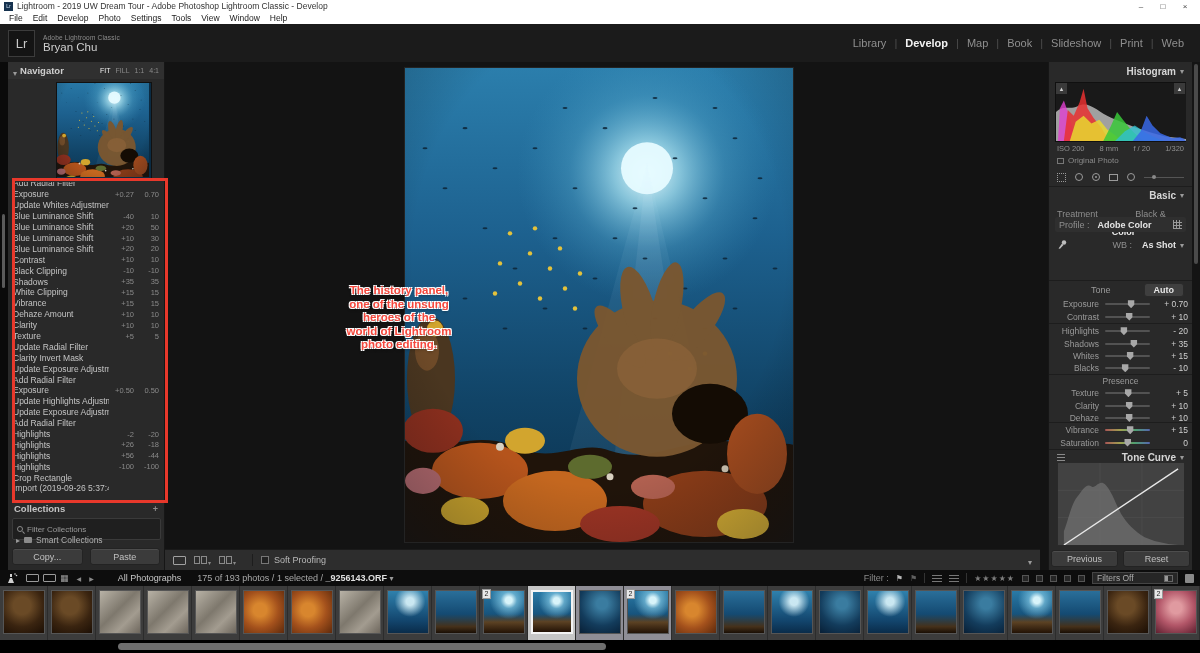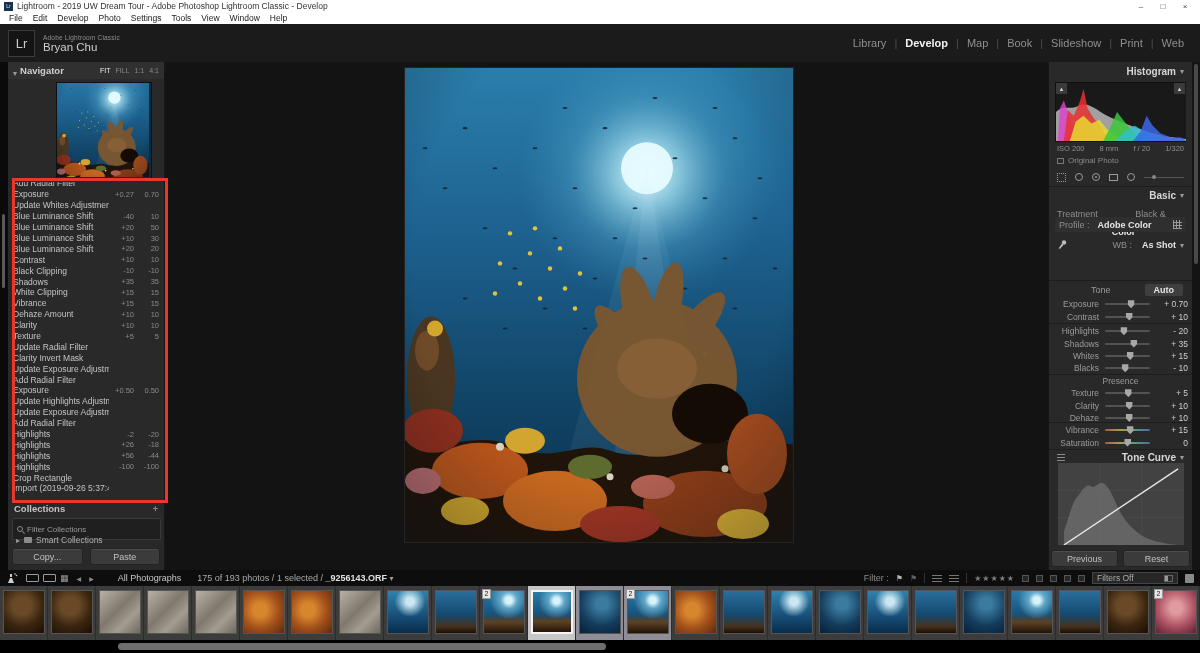--- a/index.html
+++ b/index.html
@@ -572,20 +572,45 @@
     <button>Paste</button>
   </div>
 </div>
 
 <div class="center">
   <div class="photo">
     <svg viewBox="0 0 388 473" width="388" height="474" preserveAspectRatio="none">
         <use href="#uwphoto" xlink:href="#uwphoto"></use>
       </svg>
   </div>
+  <div class="annotation">
+
+  <div>The history panel,</div>
+      <div>one of the unsung</div>
+      <div>heroes of the</div>
+      <div>world of Lightroom</div>
+      <div>photo editing.</div>
+    </div>
+  <div class="center-toolbar">
+    <span class="tb-box"></span>
+    <span class="tb-grid">
+        <i></i>
+        <i></i>
+        <span class="icon-caret-down"></span>
+      </span>
+    <span class="tb-grid">
+        <i></i>
+        <i></i>
+        <span class="icon-caret-down"></span>
+      </span>
+    <span class="tb-sep"></span>
+    <span class="checkbox"></span>
+    <span class="soft-proof-label">Soft Proofing</span>
+    <span class="right-caret icon-caret-down"></span>
+  </div>
 </div>
 
 <div class="highlight-box"></div>
 
 <div class="right-panel">
   <div class="rp-hdr" style="top:2px">
     <span class="t">Histogram</span>
     <span class="icon-caret-down"></span>
   </div>
   <div class="hist-box">

